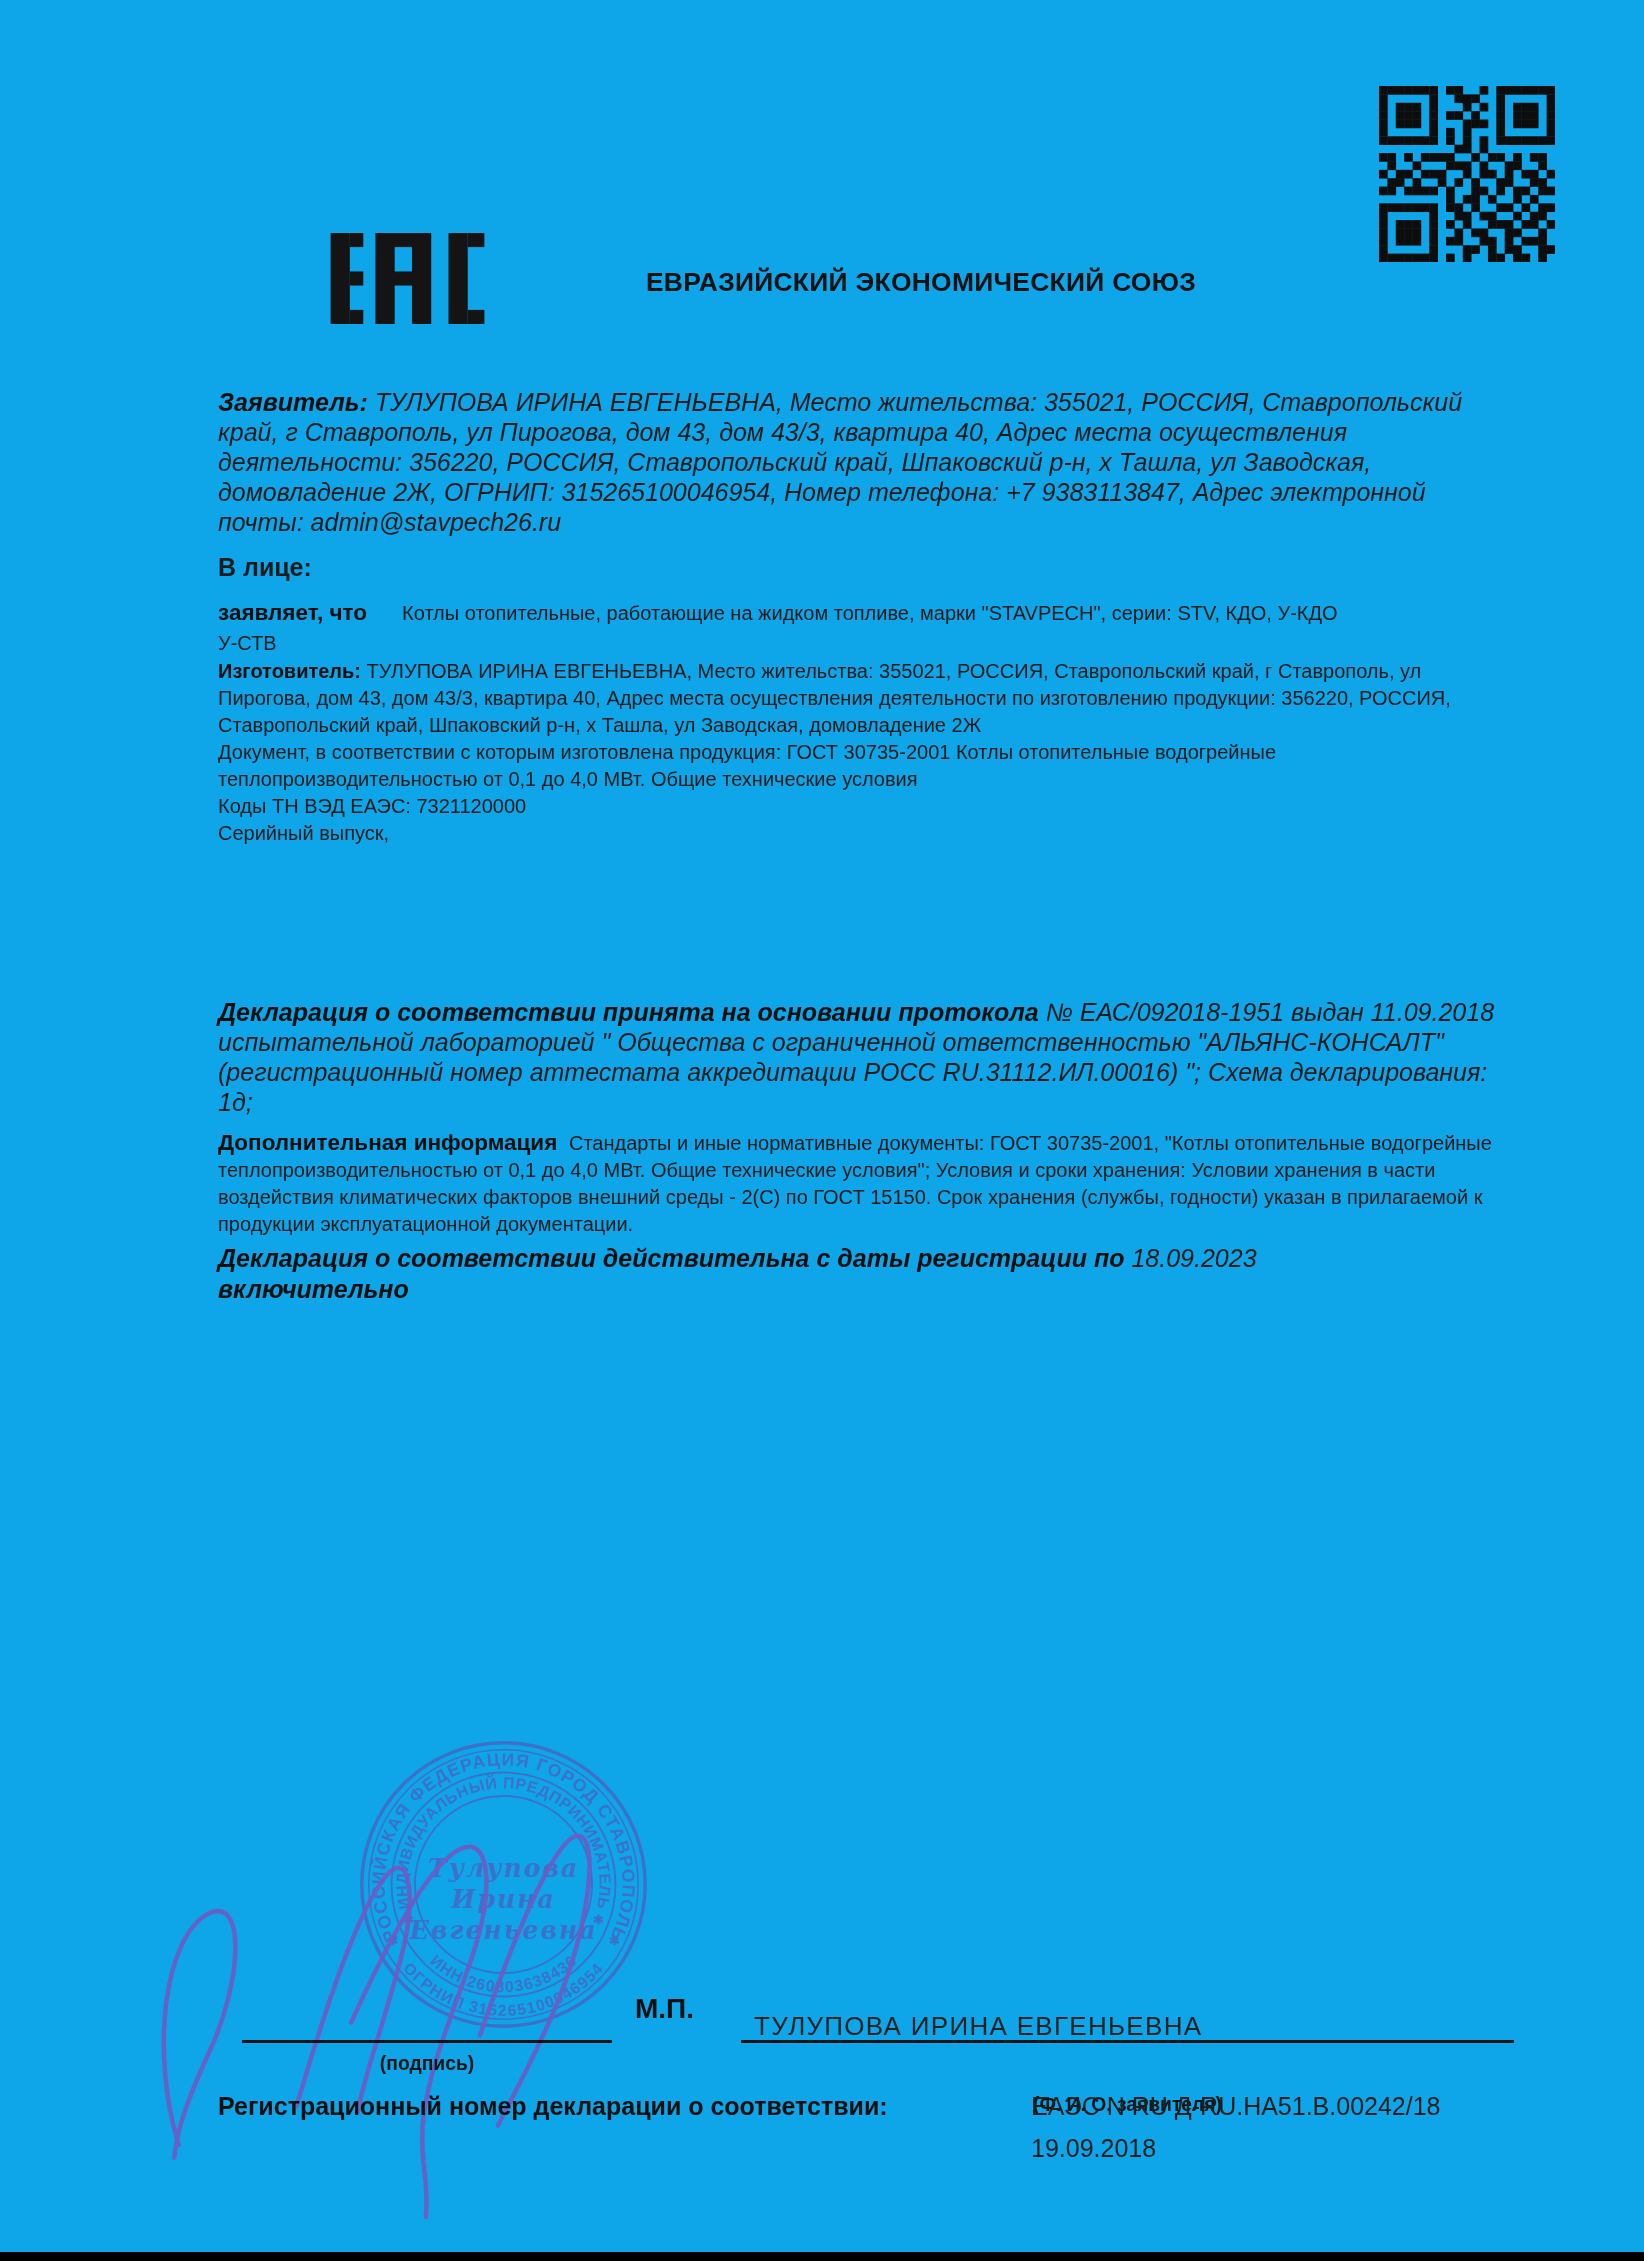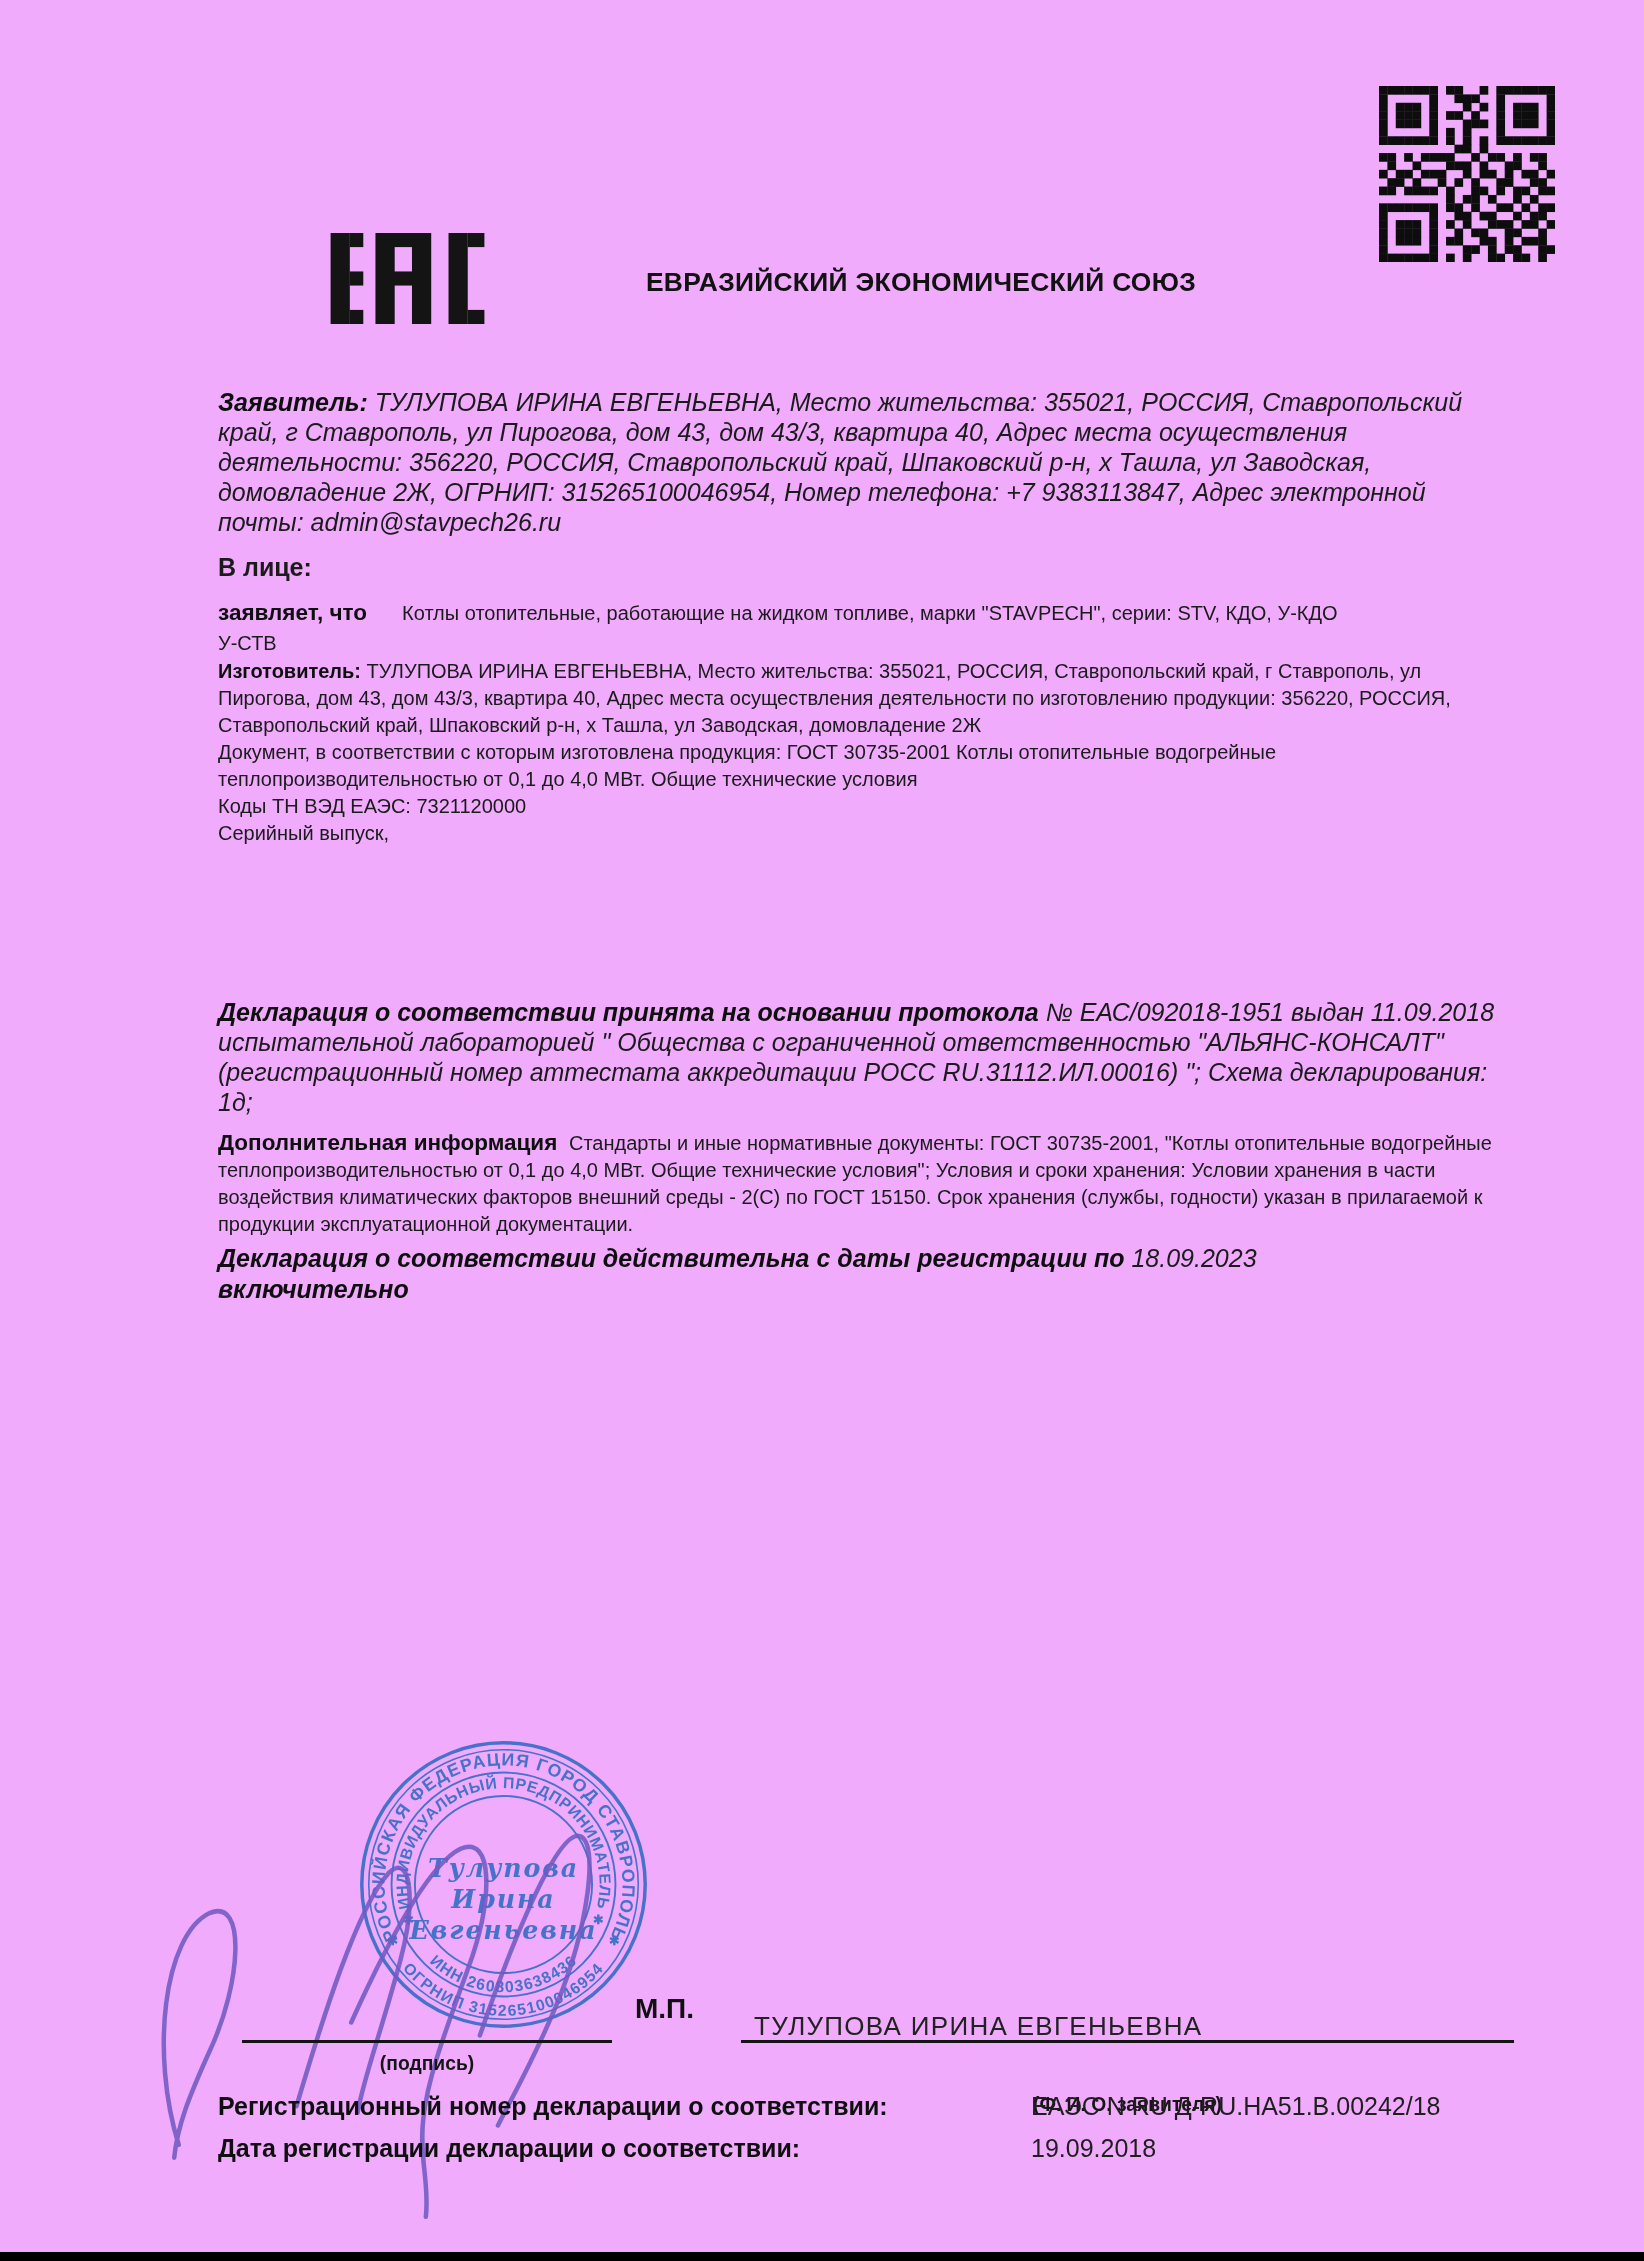--- a/index.html
+++ b/index.html
@@ -5,21 +5,21 @@
   :root{
     --stamp-ink:#3f6fc8;
     --sig-ink:#6f5ac1;
     --ink:#1b1b1b;
   }
   html,body{margin:0;padding:0;background:#e8e8e8;}
   .page{
     position:relative;
     width:1644px;height:2261px;
     margin:0 auto;
-    background:#f0abfc;
+    background:#0ea5e9;
     font-family:"Liberation Sans",sans-serif;
     color:var(--ink);
     overflow:hidden;
   }
   
   .eac-logo{position:absolute;left:330px;top:233px;width:155px;height:91px;fill:#141414;}
   .title{position:absolute;left:264px;width:1314px;text-align:center;font-weight:700;font-size:26.4px;letter-spacing:0.3px;color:#121212;}
   .title1{top:267px;}
   .title2{top:323px;}
   .qr{position:absolute;left:1379px;top:86px;width:176px;height:176px;}
@@ -387,18 +387,17 @@
   <div class="mp">М.П.</div>
   <div class="applicant-name">ТУЛУПОВА ИРИНА ЕВГЕНЬЕВНА</div>
 
   <div class="sig-line line-left"></div>
   <div class="sig-line line-right"></div>
   <div class="caption cap-sign">(подпись)</div>
   <div class="caption cap-name">(Ф. И. О. заявителя)</div>
 
   <div class="reg-label row1">Регистрационный номер декларации о соответствии:</div>
   <div class="reg-value row1">ЕАЭС N RU Д-RU.НА51.В.00242/18</div>
-  <div class="reg-label row2">Дата регистрации декларации о соответствии:</div>
   <div class="reg-value row2">19.09.2018</div>
 
   <div class="bottom-bar"></div>
 </div>
 
 
 </body></html>

